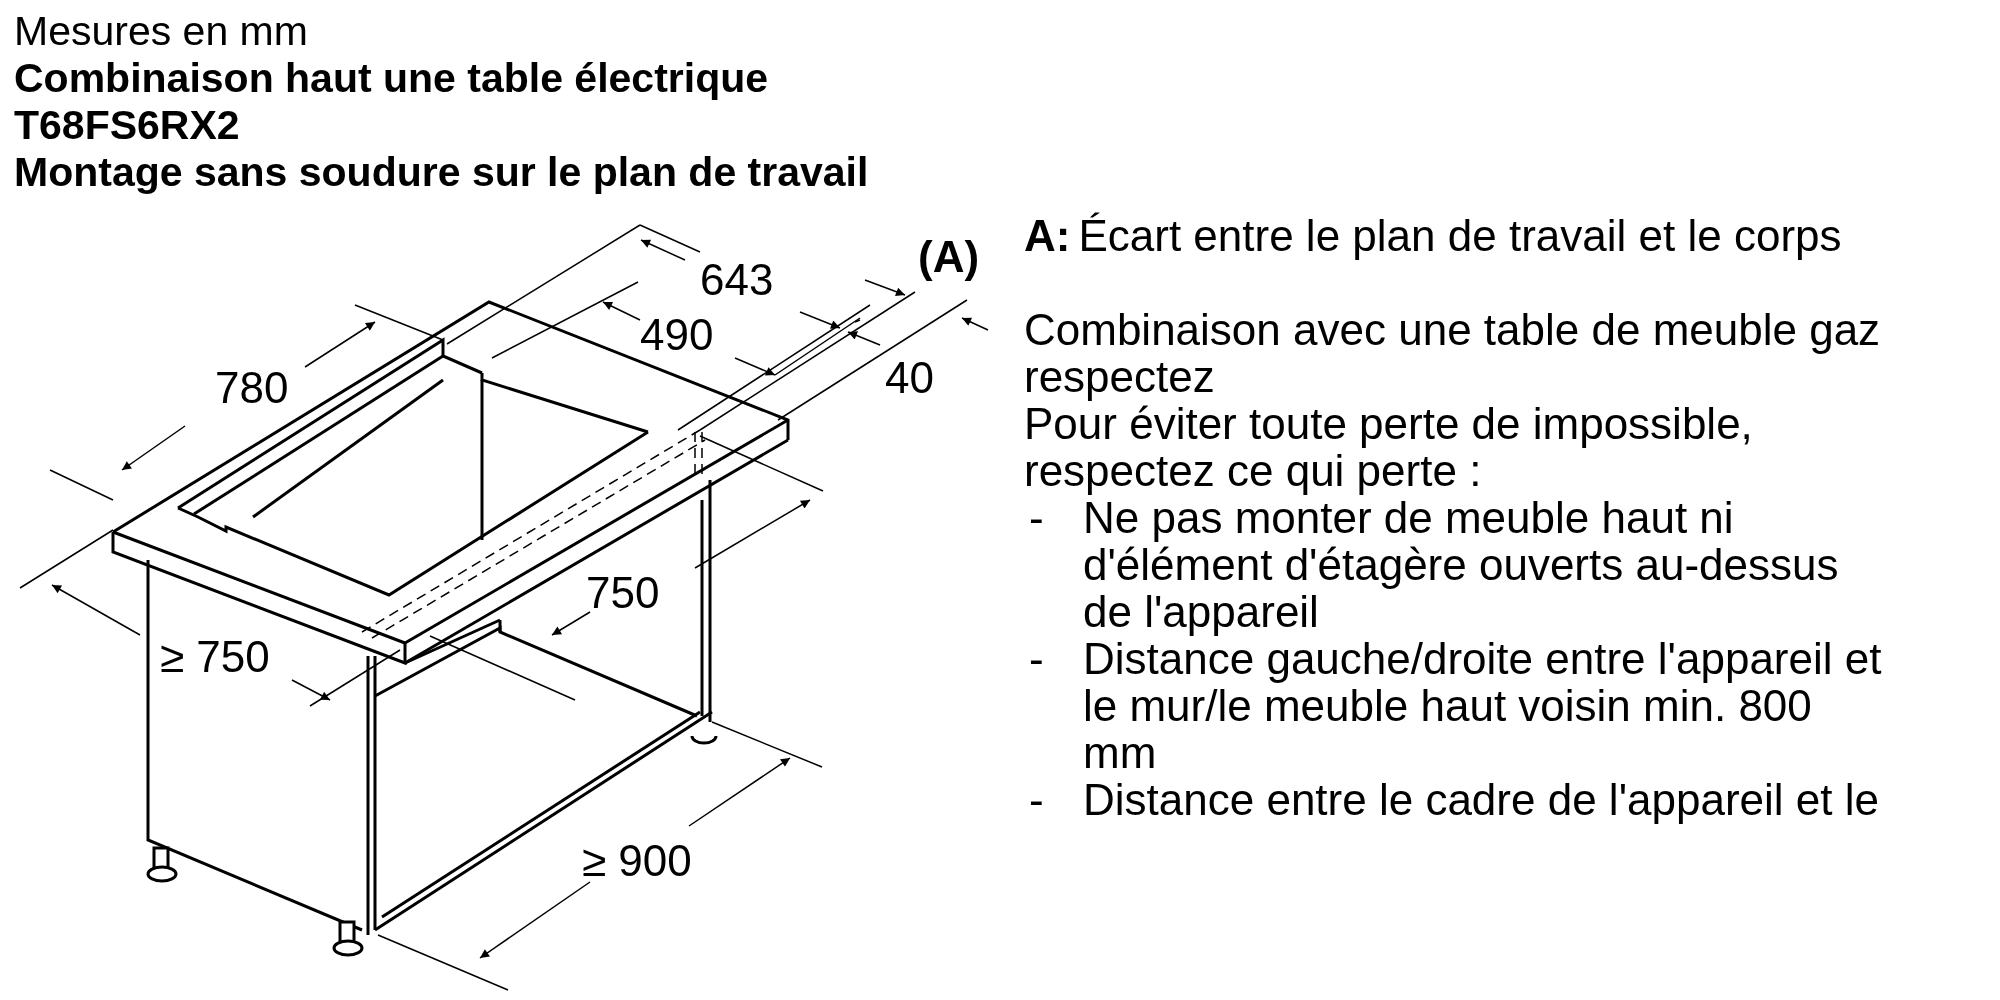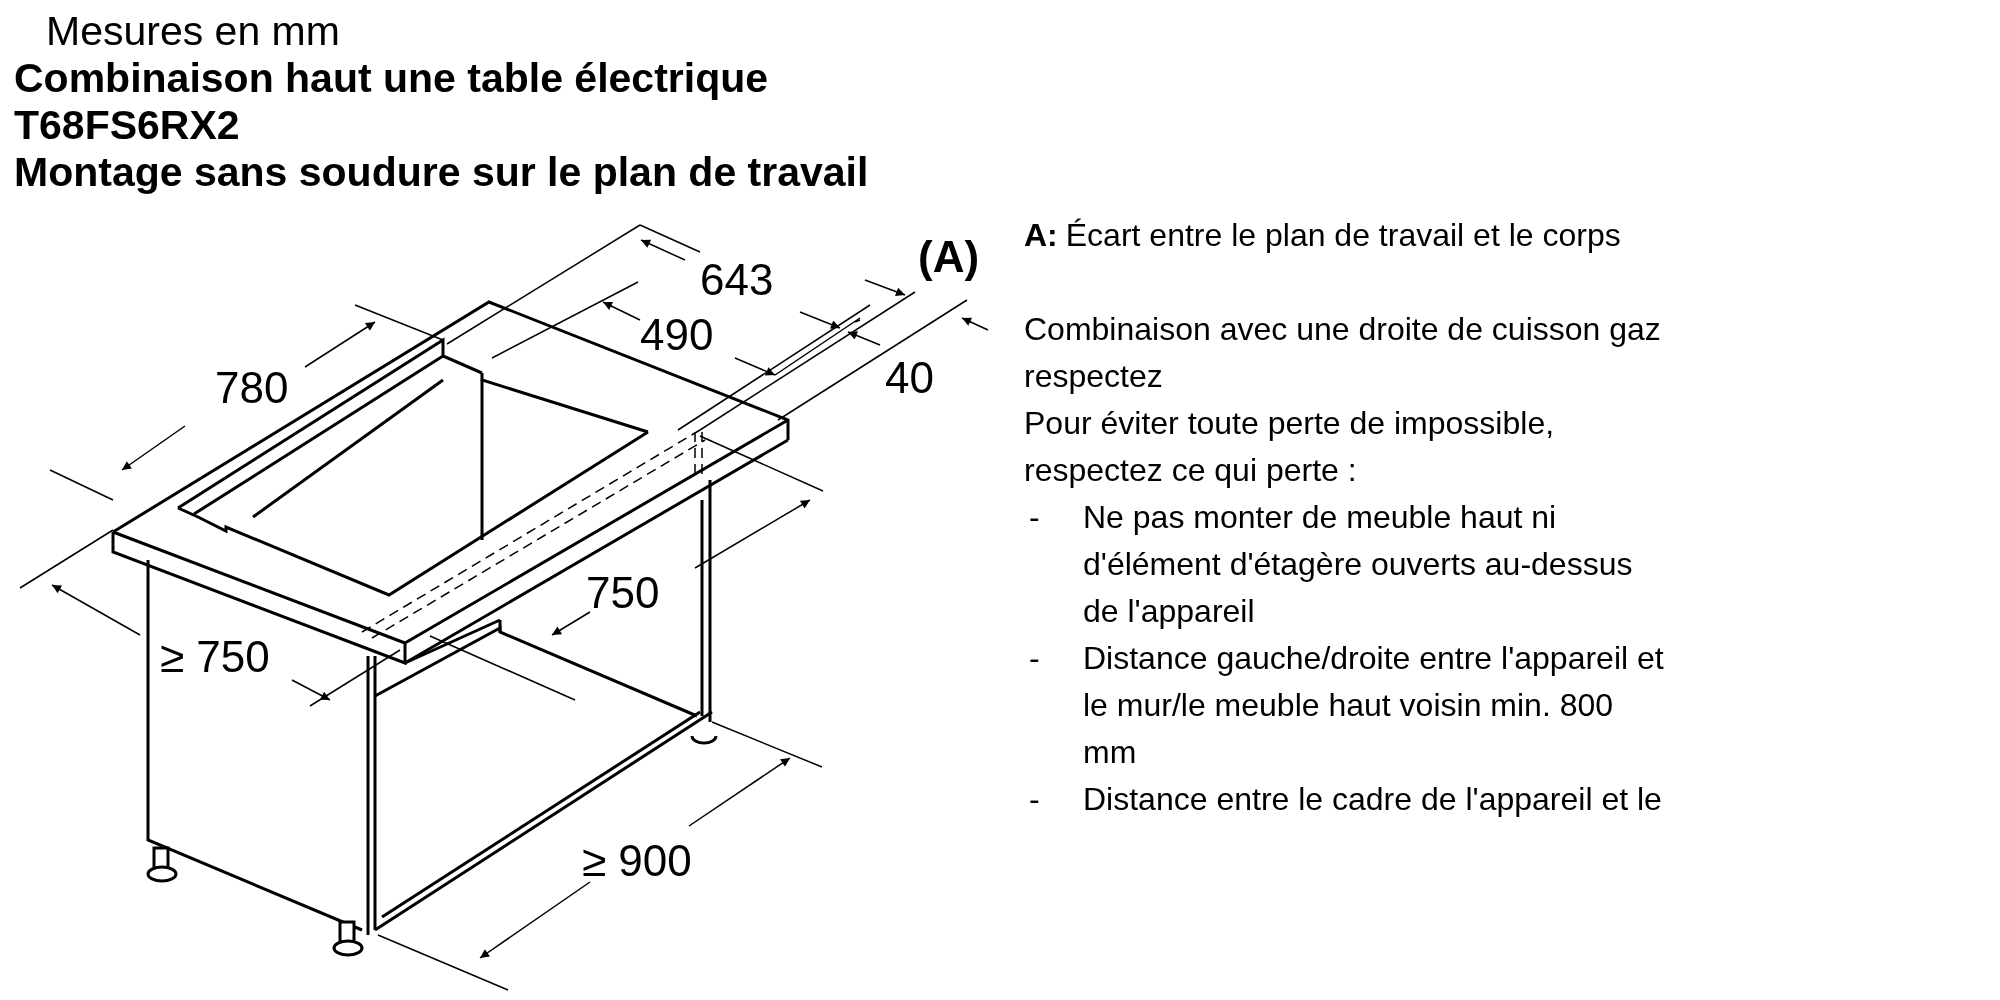--- a/index.html
+++ b/index.html
@@ -1,23 +1,23 @@
 <!DOCTYPE html>
 <html><head>
   <meta charset="utf-8">
   <style>
     html, body { margin:0; padding:0; background:#ffffff; }
     body { width:2000px; height:1000px; position:relative; overflow:hidden; font-family:"Liberation Sans", sans-serif; color:#000; }
     .header { position:absolute; left:14px; top:8px; }
     .header .line { font-size:41px; line-height:47px; white-space:nowrap; }
-    .header .sub { font-weight:normal;margin-left:32px; }
+    .header .sub { font-weight:normal; }
     .header .bold { font-weight:bold; }
     svg.diagram { position:absolute; left:0; top:0; }
     .dim { font-family:"Liberation Sans", sans-serif; font-size:44px; fill:#000; }
-    .notes { position:absolute; left:1024px; top:212px; width:960px; font-size:32px; line-height:47px; }
+    .notes { position:absolute; left:1024px; top:212px; width:960px; font-size:44px; line-height:47px; }
     .legend-line { white-space:nowrap; }
     .legend-key { font-weight:bold; margin-right:8px; }
     .para { margin:0; }
     .gap { height:47px; }
     ul.rules { list-style:none; margin:0; padding:0; }
     ul.rules li { position:relative; padding-left:59px; }
     ul.rules li .dash { position:absolute; left:5px; top:0; }
   </style>
 </head>
 <body>
@@ -142,21 +142,21 @@
   <text class="dim" x="160" y="672">≥ 750</text>
   <text class="dim" x="582" y="876">≥ 900</text>
 </svg>
 
 <div class="notes">
   <div class="legend-line">
     <span class="legend-key">A:</span><span>Écart entre le plan de travail et le corps</span>
   </div>
   <div class="gap"></div>
   <div class="para">
-    <div>Combinaison avec une droite de cuisson gaz</div>
+    <div>Combinaison avec une table de meuble gaz</div>
     <div>respectez</div>
   </div>
   <div class="para">
     <div>Pour éviter toute perte de impossible,</div>
     <div>respectez ce qui perte :</div>
   </div>
   <ul class="rules">
     <li>
       <span class="dash">-</span>
       <div>Ne pas monter de meuble haut ni</div>

